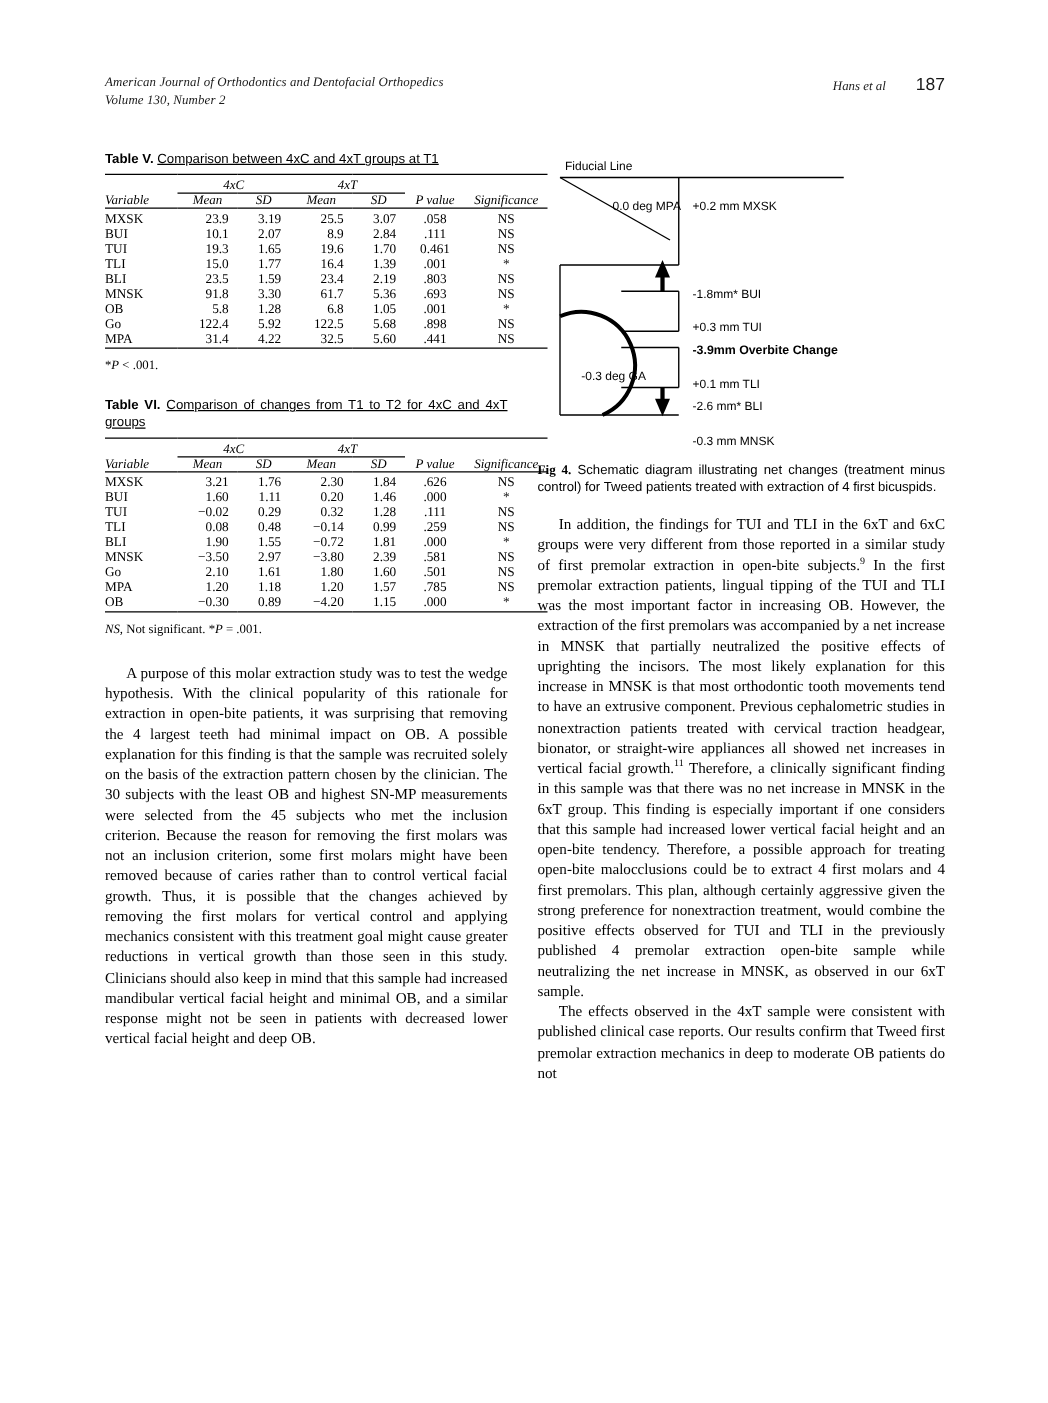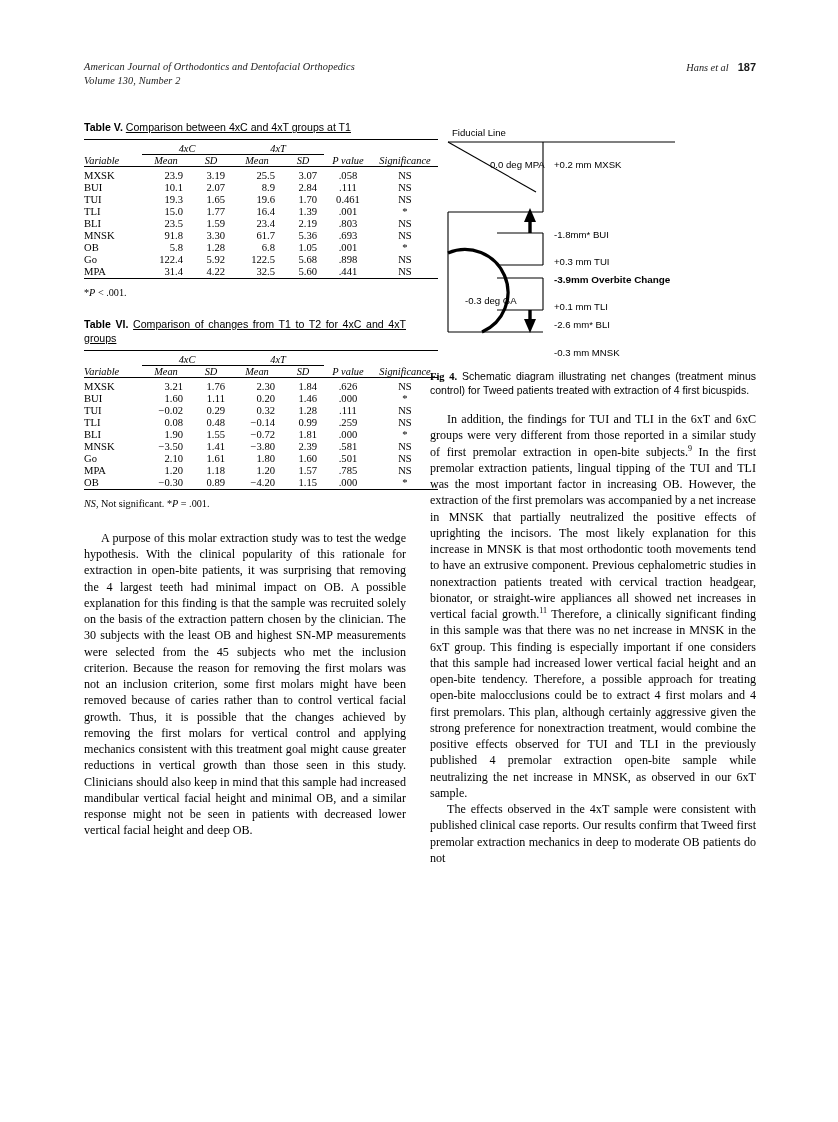--- a/index.html
+++ b/index.html
@@ -47,23 +47,23 @@
     white-space: nowrap;
     font-size: 10.3px;
     line-height: 14px;
     color: #1a1a1a;
   }
   .runhead-right .rh-authors {
     font-style: italic;
   }
   .runhead-right .rh-page {
     font-family: "Liberation Sans", sans-serif;
-    font-weight: bold;
-    font-size: 11px;
-    margin-left: 9px;
+    font-weight: normal;
+    font-size: 14px;
+    margin-left: 24px;
   }
 
   
   .col-left {
     position: absolute;
     left: 84px;
     top: 120px;
     width: 322px;
   }
   .col-right {
@@ -428,21 +428,21 @@
             <td class="c-num">1.90</td>
             <td class="c-num">1.55</td>
             <td class="c-num">−0.72</td>
             <td class="c-num">1.81</td>
             <td class="c-p">.000</td>
             <td class="c-sig">*</td>
           </tr>
           <tr class="body-row">
             <td class="c-var">MNSK</td>
             <td class="c-num">−3.50</td>
-            <td class="c-num">1.41</td>
+            <td class="c-num">2.97</td>
             <td class="c-num">−3.80</td>
             <td class="c-num">2.39</td>
             <td class="c-p">.581</td>
             <td class="c-sig">NS</td>
           </tr>
           <tr class="body-row">
             <td class="c-var">Go</td>
             <td class="c-num">2.10</td>
             <td class="c-num">1.61</td>
             <td class="c-num">1.80</td>

